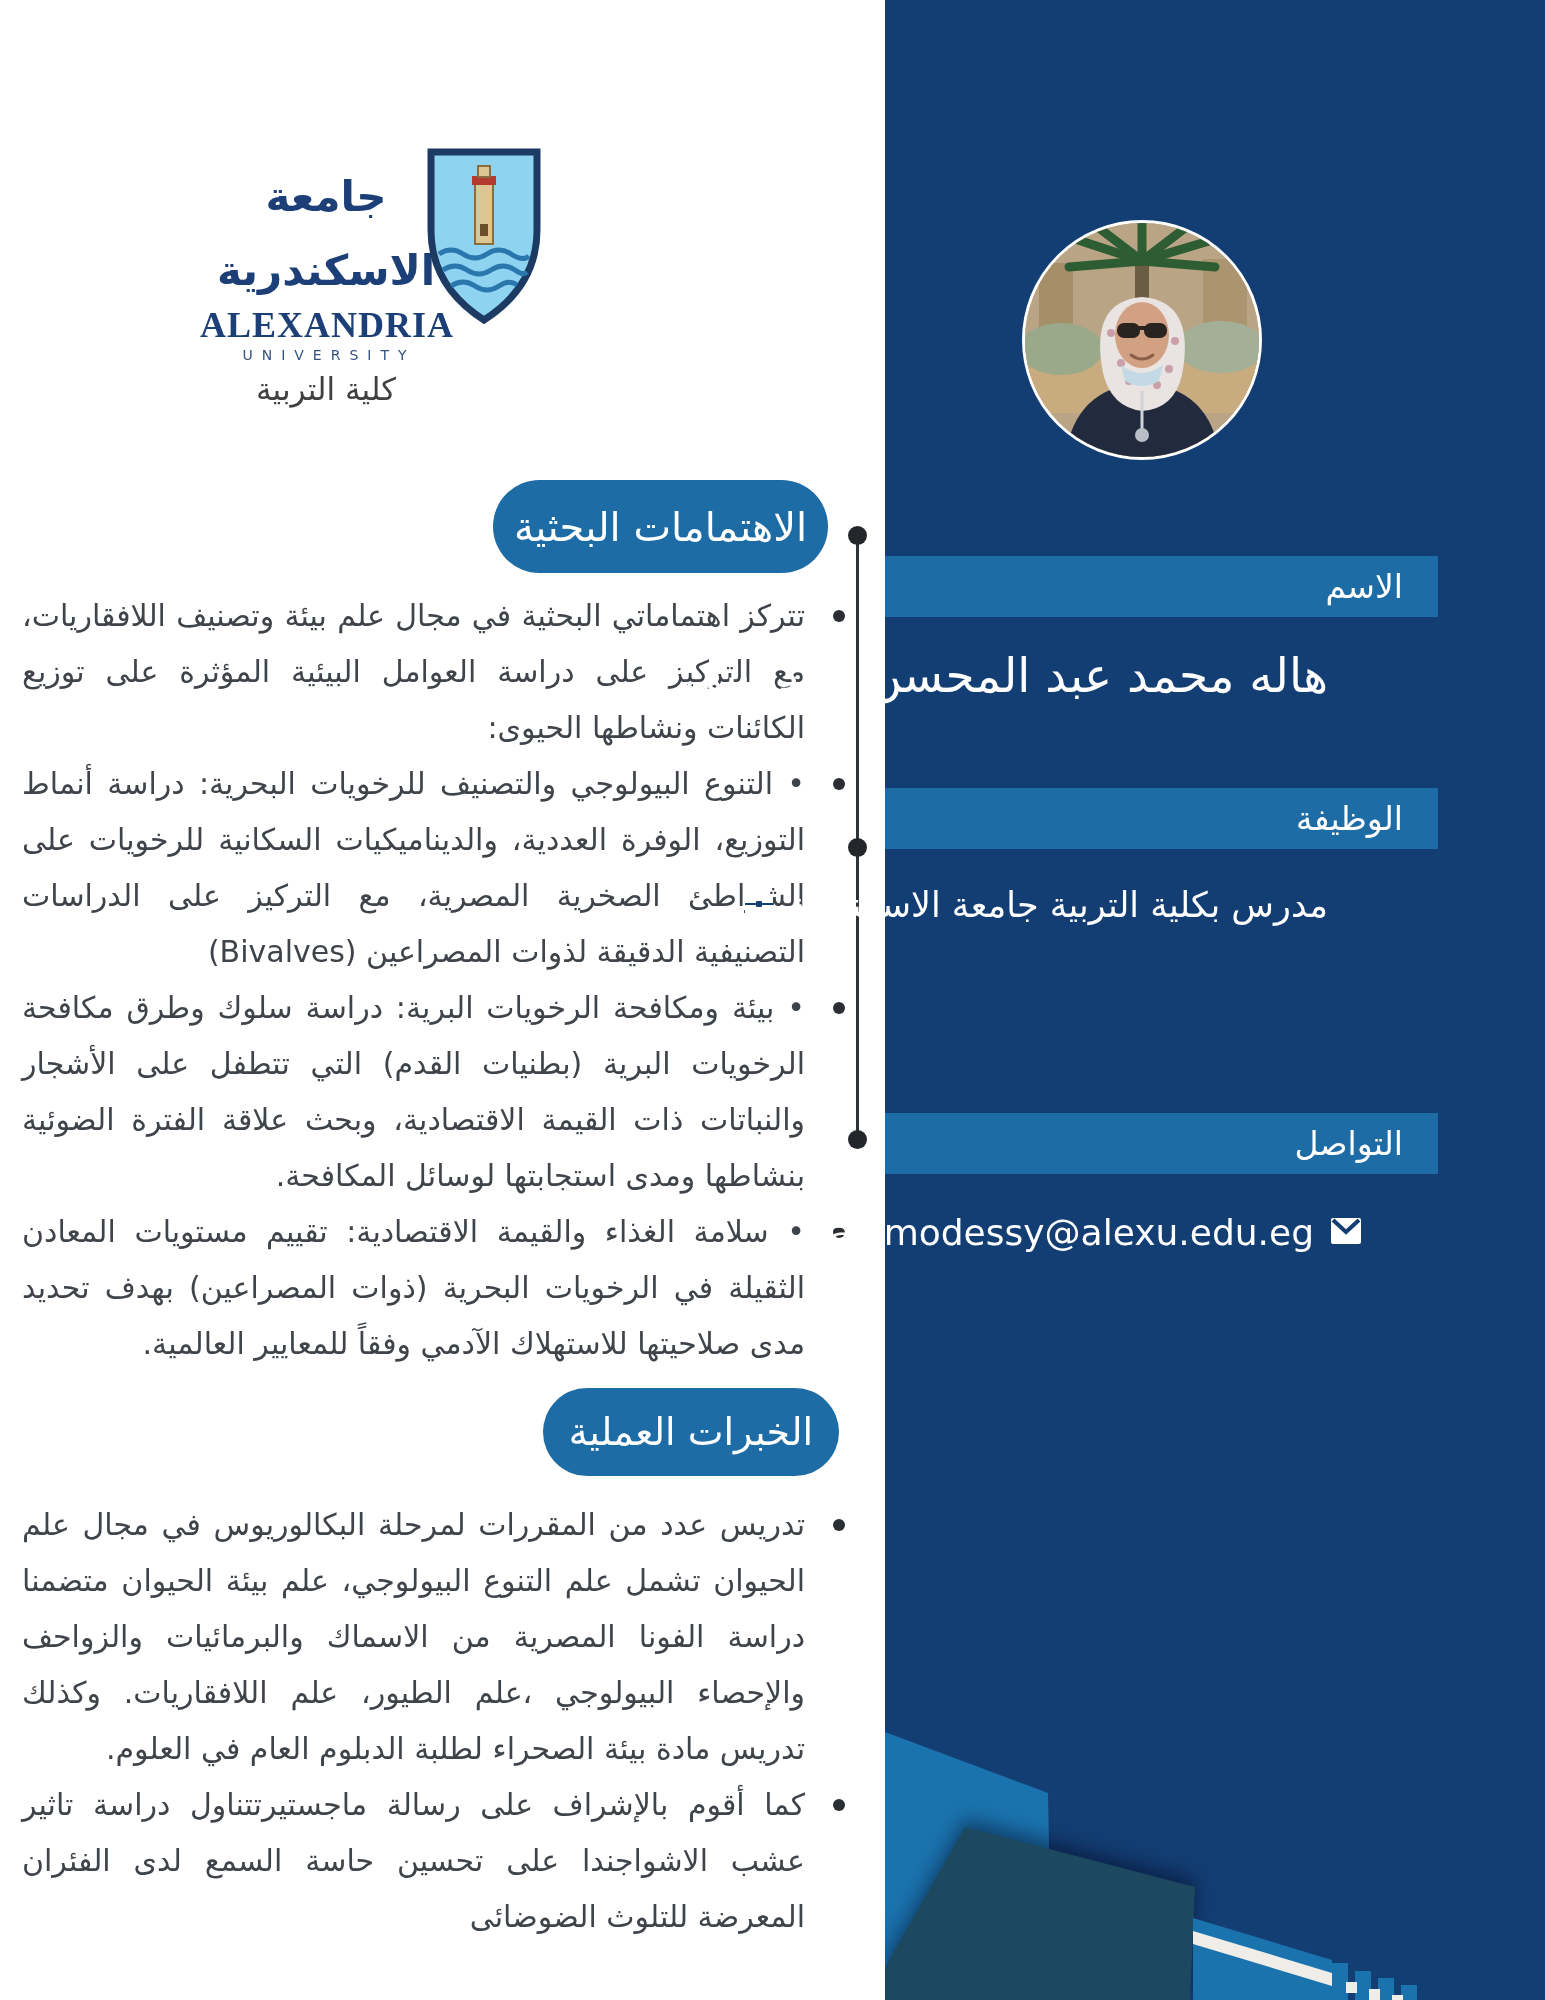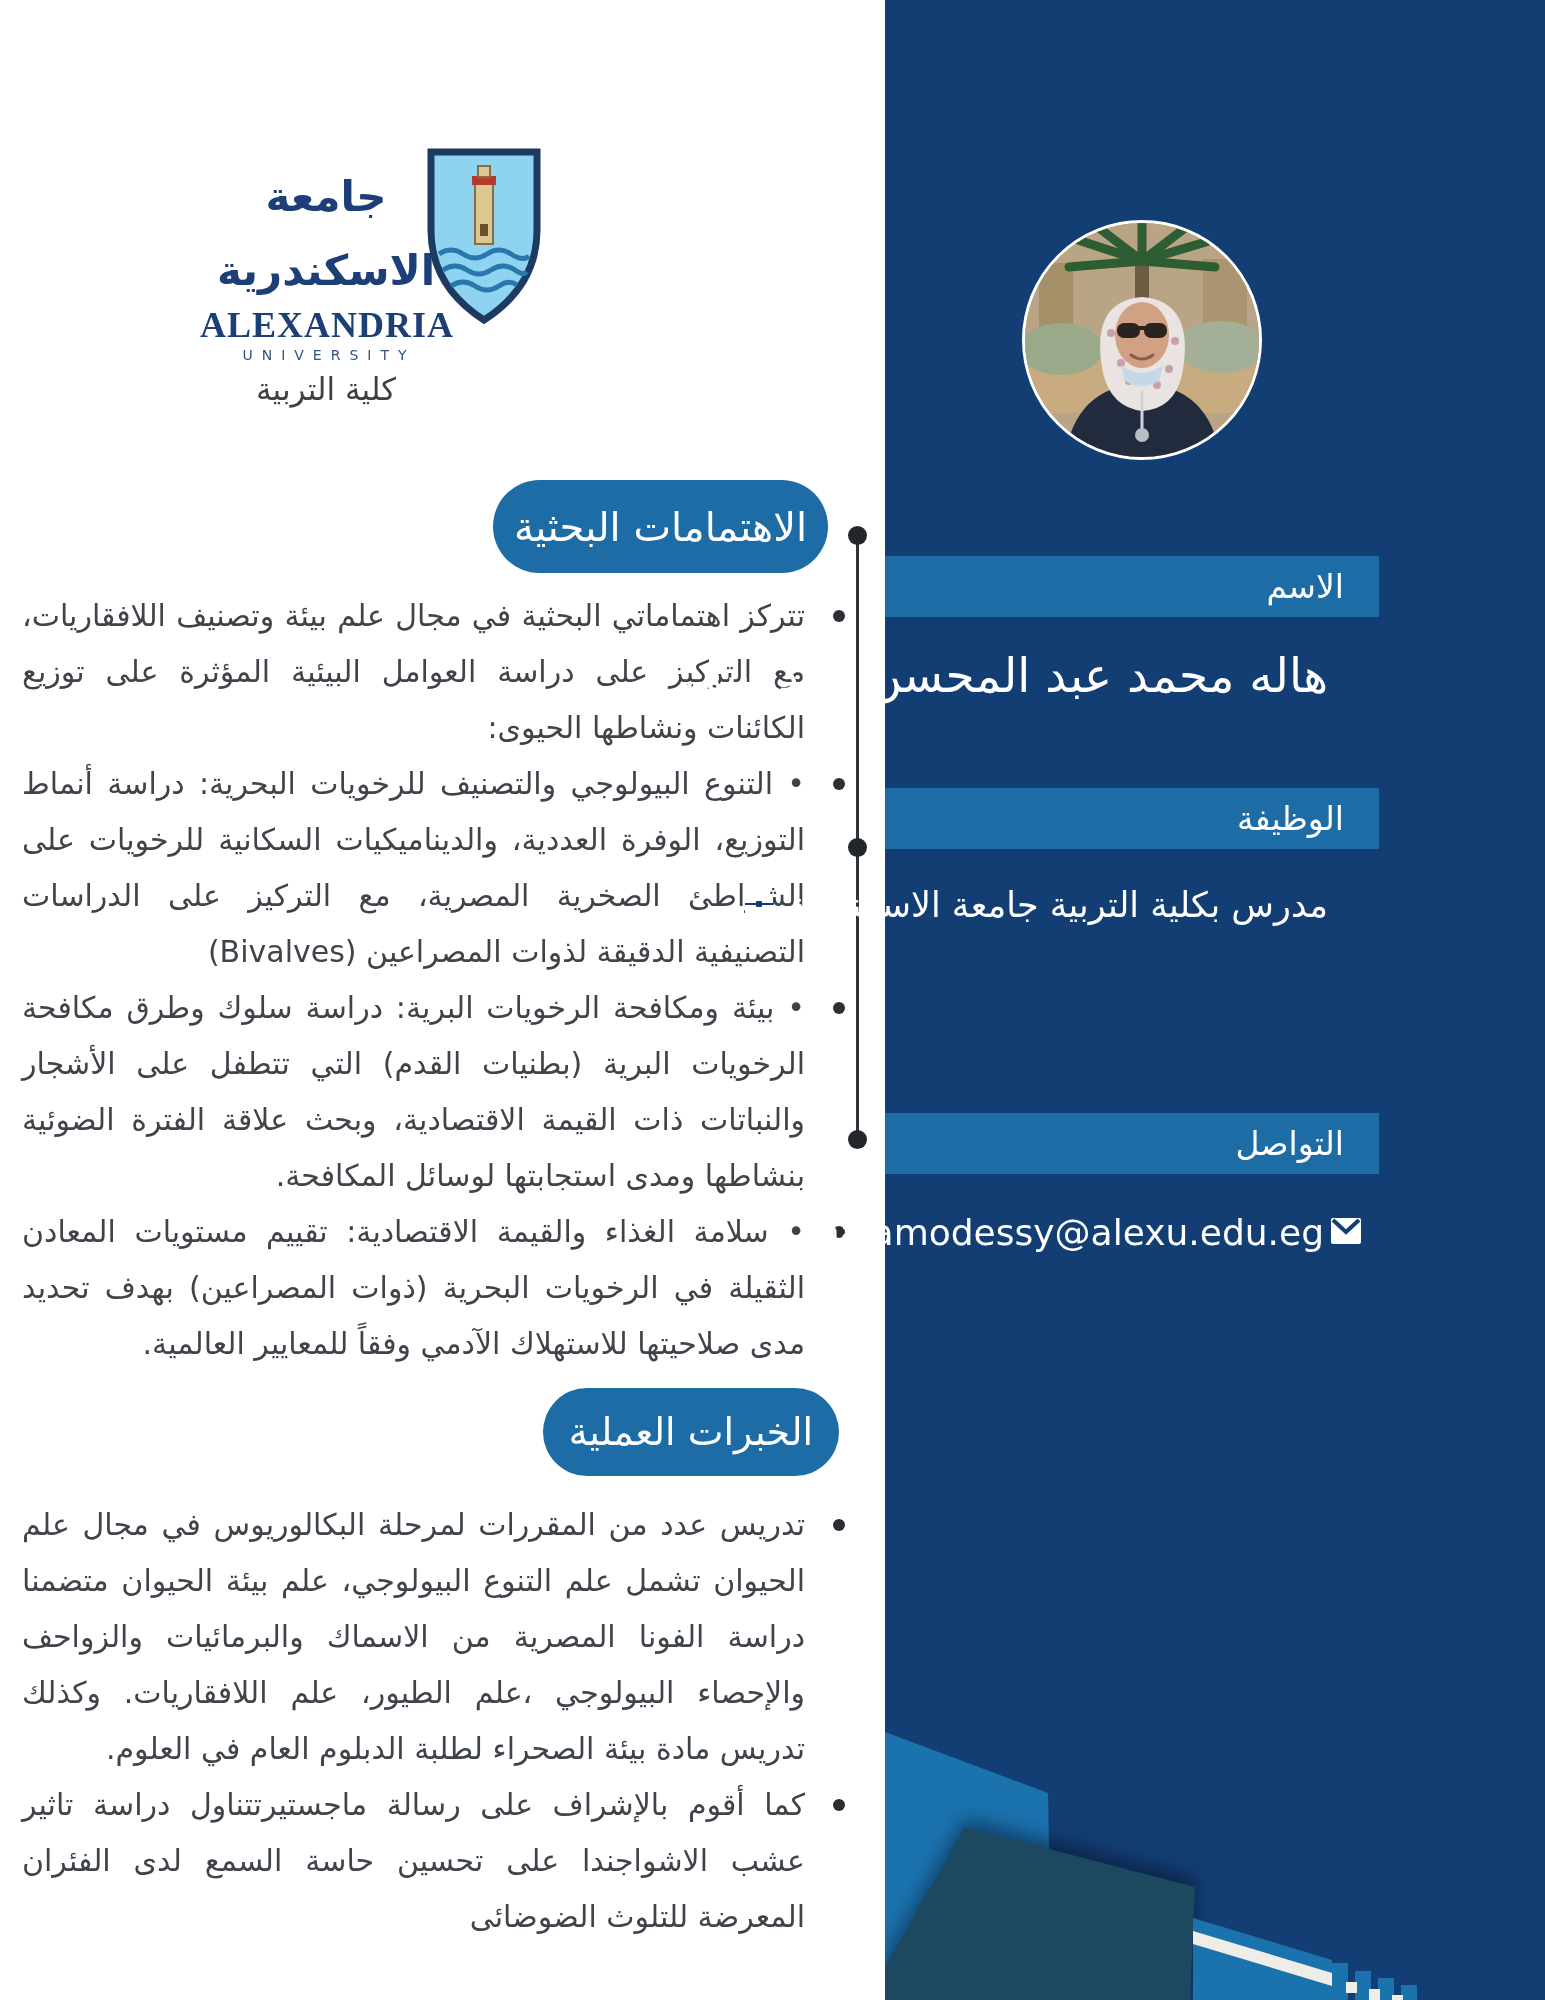--- a/index.html
+++ b/index.html
@@ -42,33 +42,33 @@
   .blist .btxt{flex:1;text-align:justify;text-align-last:right;}
   .research-list{top:588px;}
   .exp-list{top:1497px;}
   
   .panel{position:absolute;left:885px;top:0;width:660px;height:2000px;background:var(--panel);}
   .photo{
     position:absolute;left:1022px;top:220px;width:240px;height:240px;border-radius:50%;
     border:3px solid #fff;overflow:hidden;background:#b8a98c;
   }
   .info-bar{
-    position:absolute;left:885px;width:494px;height:61px;background:var(--accent);
+    position:absolute;left:885px;width:553px;height:61px;background:var(--accent);
     display:flex;align-items:center;direction:rtl;padding:0 35px;color:#fff;font-size:33px;
   }
   .bar-name{top:556px;} .bar-job{top:788px;} .bar-contact{top:1113px;}
   .name-value{
     position:absolute;right:217px;top:648px;color:#fff;font-size:47px;direction:rtl;white-space:nowrap;
   }
   .job-row{
     position:absolute;right:217px;top:885px;display:flex;direction:rtl;align-items:center;gap:14px;
     color:#fff;font-size:35px;white-space:nowrap;
   }
   .email-row{
-    position:absolute;right:183px;top:1212px;display:flex;align-items:center;gap:6px;
+    position:absolute;right:183px;top:1212px;display:flex;align-items:center;gap:16px;
     color:#fff;font-size:36px;white-space:nowrap;cursor:pointer;
   }
   .decor{position:absolute;left:885px;top:1650px;}
   .teal-shape{filter:drop-shadow(0 -8px 10px rgba(0,0,25,.45));}
 </style>
 </head>
 <body>
 
 <div class="page">
 

